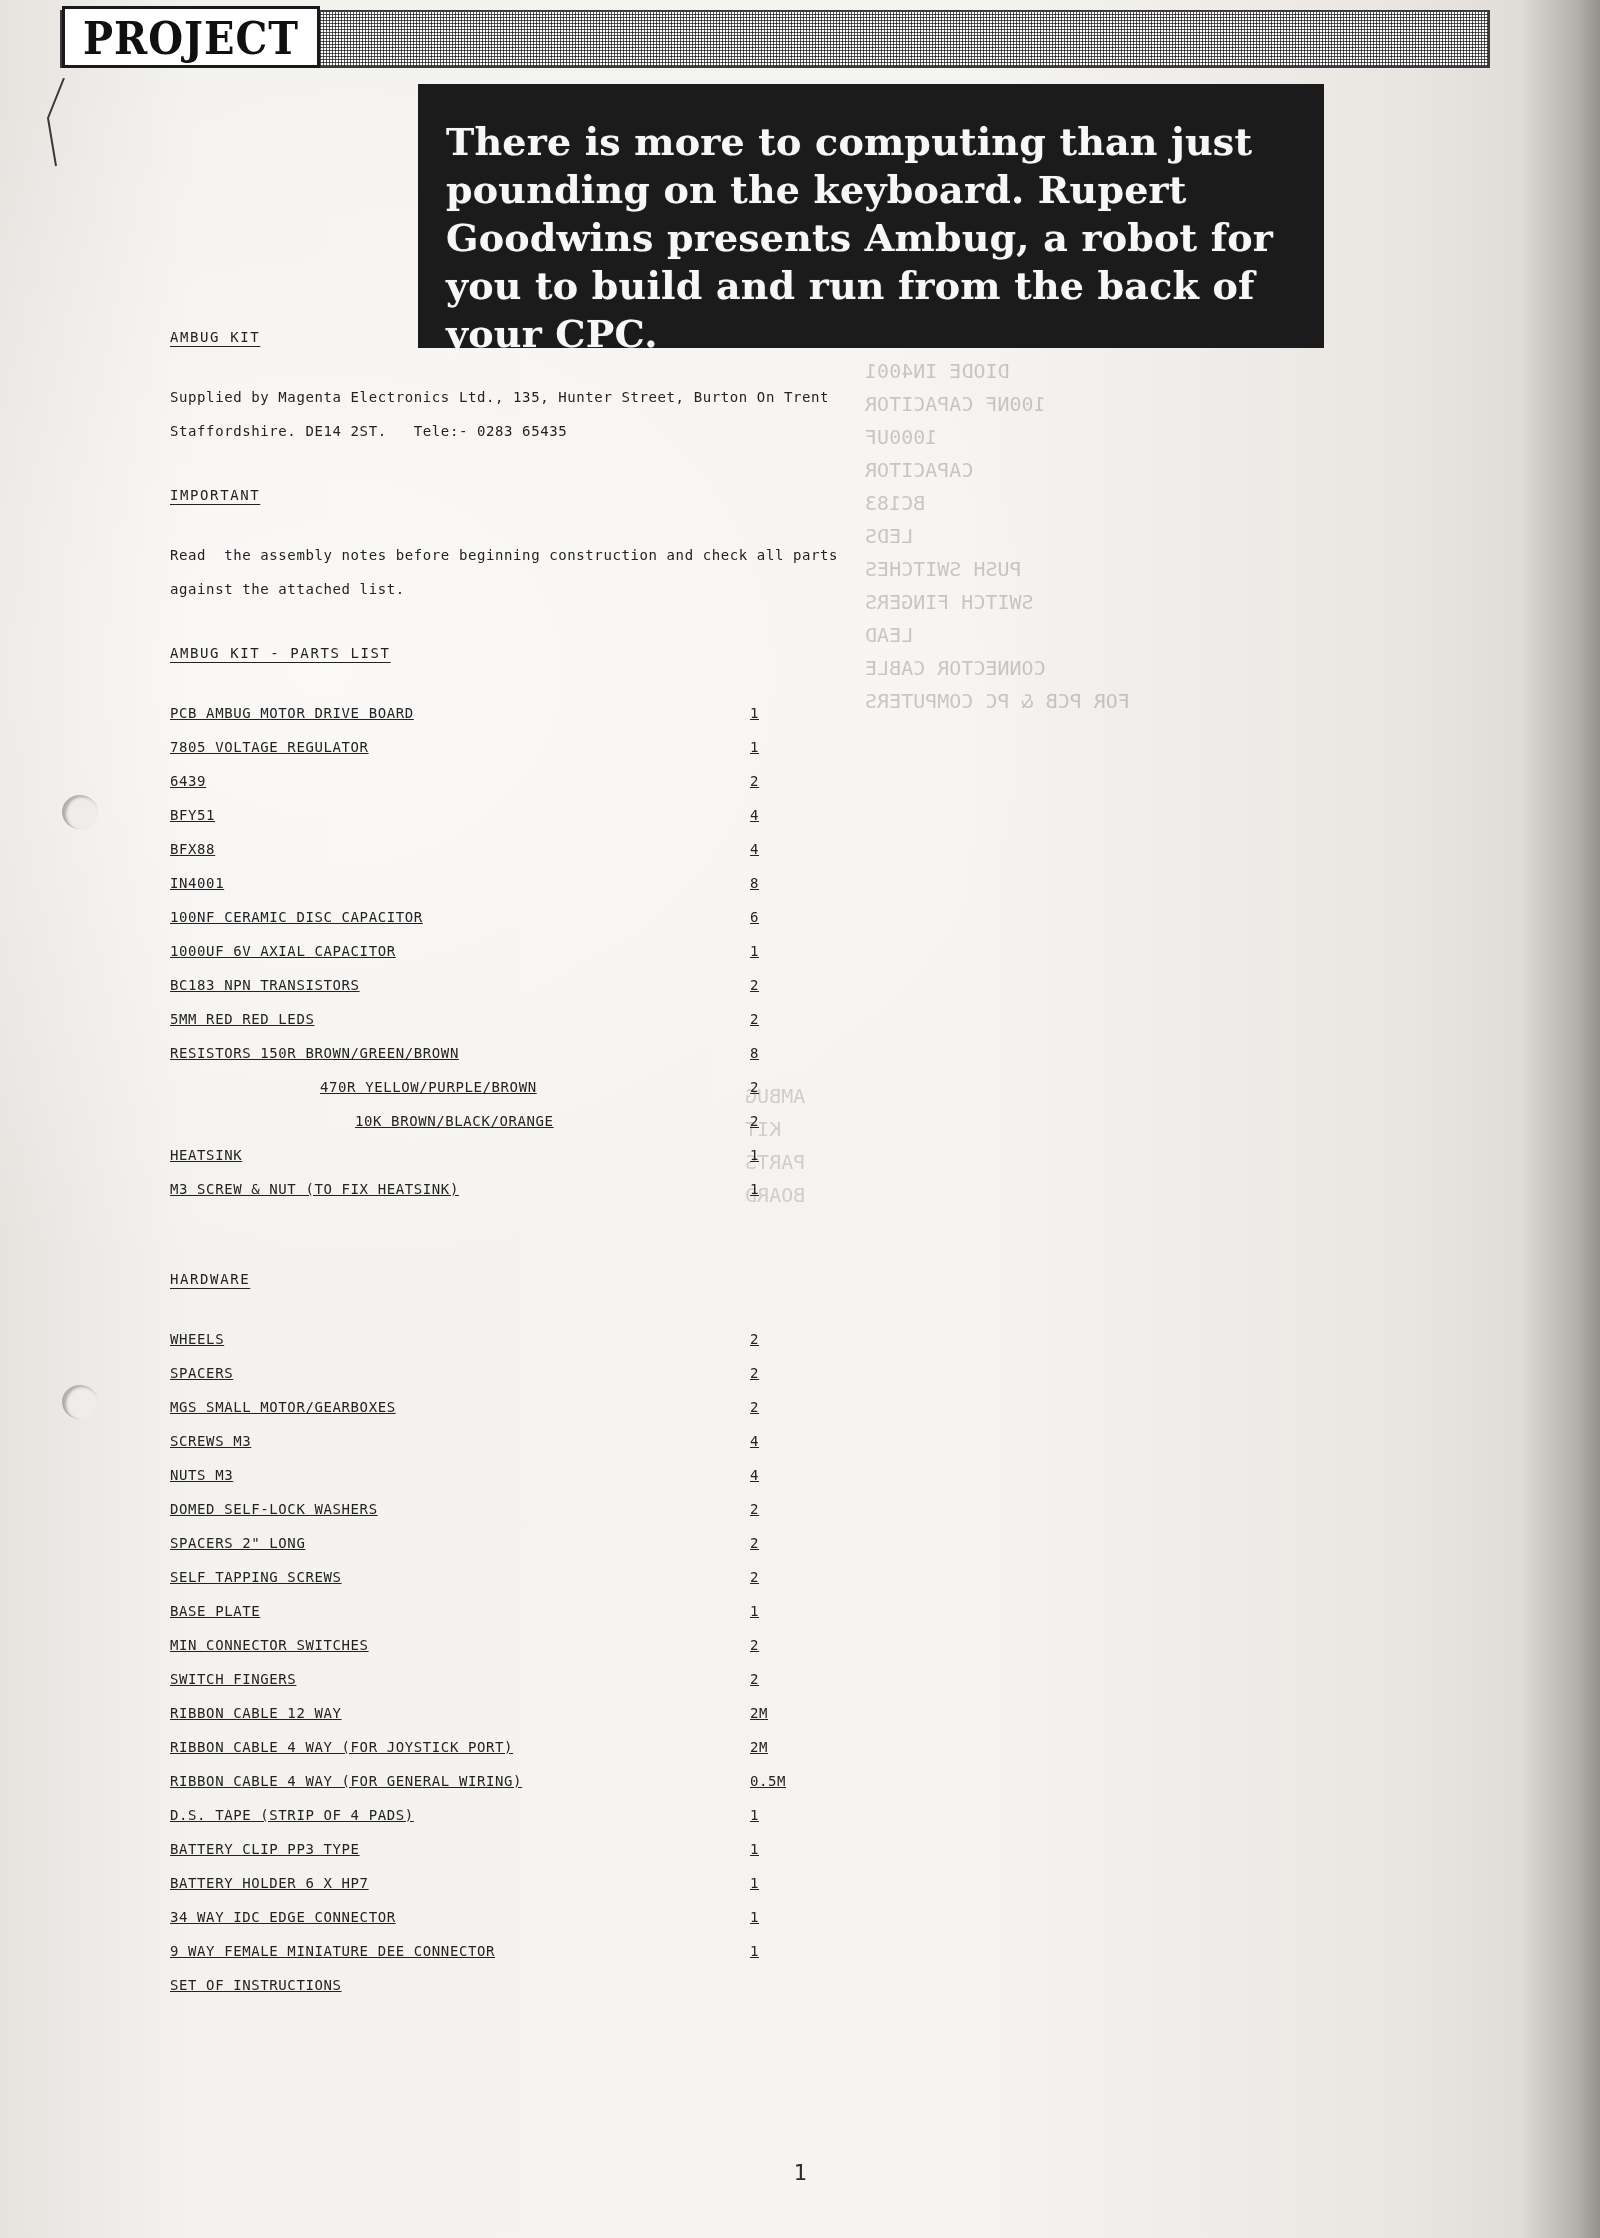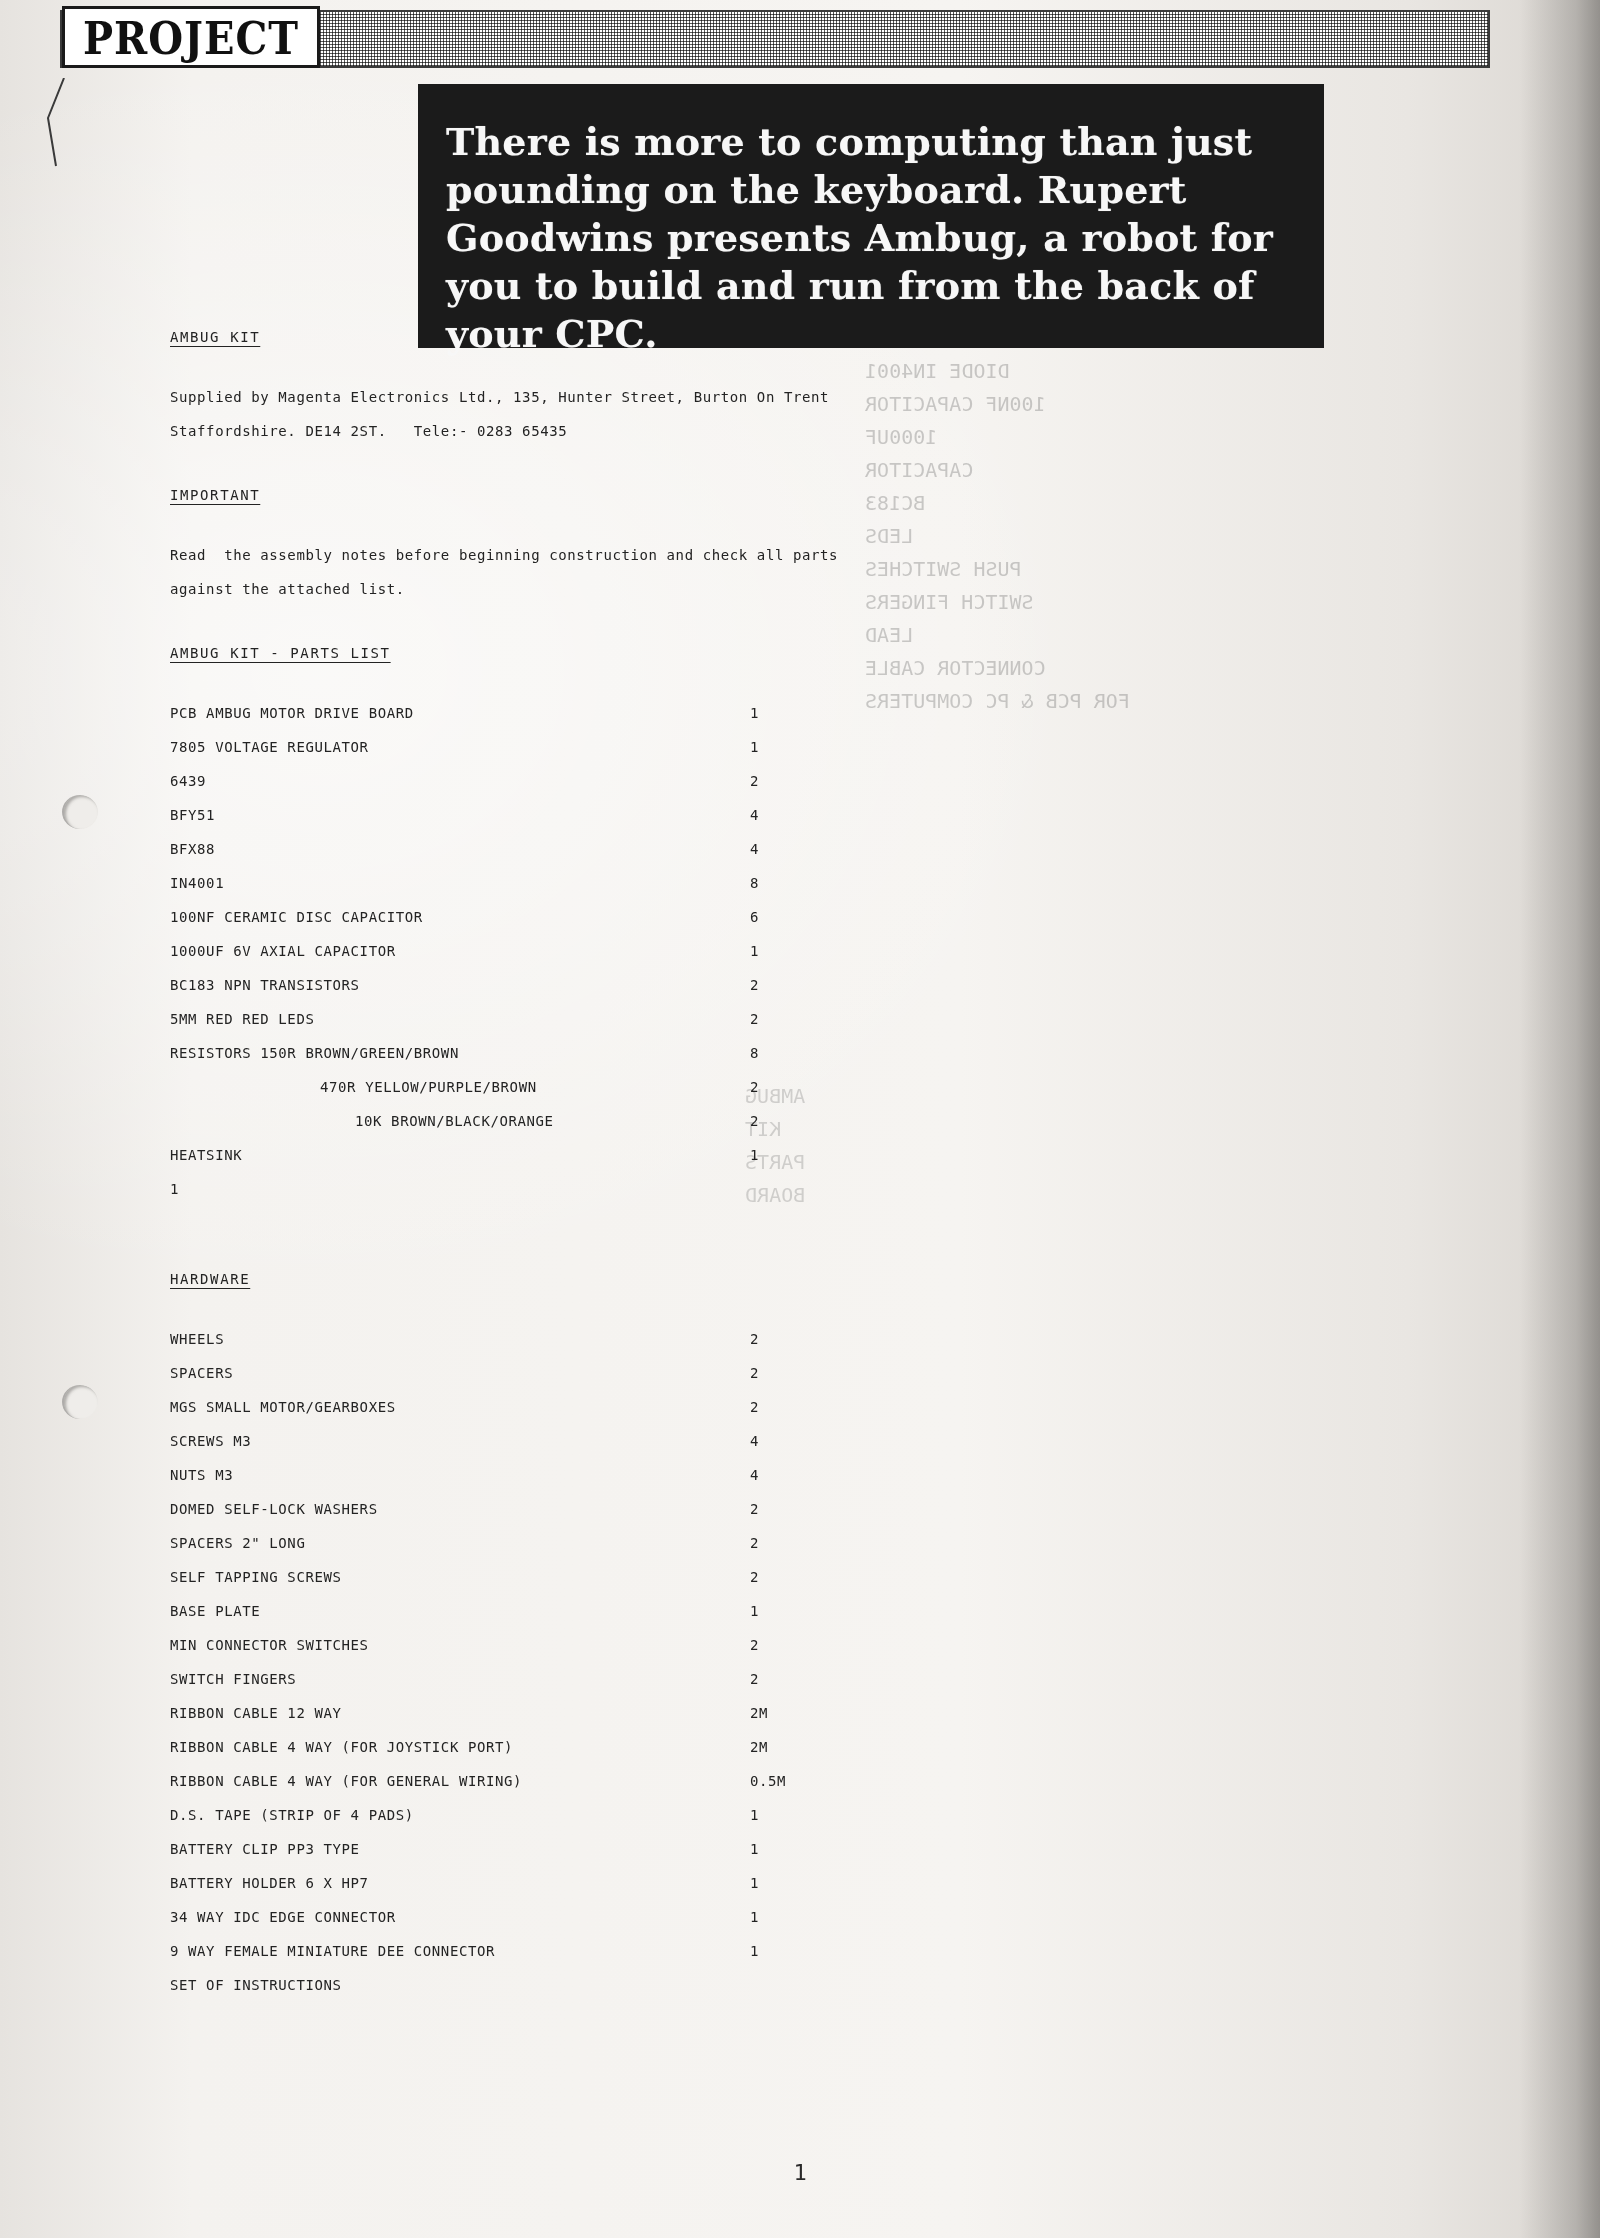--- a/index.html
+++ b/index.html
@@ -125,20 +125,21 @@
   .list {
     margin: 0;
     padding: 0;
     list-style: none;
   }
   .row {
     display: flex;
     align-items: flex-end;
     line-height: 34px;
     white-space: pre;
+    text-decoration: underline;
   }
   .row .name { width: 580px; }
   .row .name.indent1 { padding-left: 150px; width: 430px; }
   .row .name.indent2 { padding-left: 185px; width: 395px; }
   .row .qty { width: 110px; }
 
   .hw .row .name { width: 580px; }
   .hw .row .qty { width: 110px; }
 
   
@@ -261,21 +262,21 @@
         <li class="row"><span class="name">BFX88</span><span class="qty">4</span></li>
         <li class="row"><span class="name">IN4001</span><span class="qty">8</span></li>
         <li class="row"><span class="name">100NF CERAMIC DISC CAPACITOR</span><span class="qty">6</span></li>
         <li class="row"><span class="name">1000UF 6V AXIAL CAPACITOR</span><span class="qty">1</span></li>
         <li class="row"><span class="name">BC183 NPN TRANSISTORS</span><span class="qty">2</span></li>
         <li class="row"><span class="name">5MM RED RED LEDS</span><span class="qty">2</span></li>
         <li class="row"><span class="name">RESISTORS 150R BROWN/GREEN/BROWN</span><span class="qty">8</span></li>
         <li class="row"><span class="name indent1">470R YELLOW/PURPLE/BROWN</span><span class="qty">2</span></li>
         <li class="row"><span class="name indent2">10K BROWN/BLACK/ORANGE</span><span class="qty">2</span></li>
         <li class="row"><span class="name">HEATSINK</span><span class="qty">1</span></li>
-        <li class="row"><span class="qty">1</span></li>
+        <li class="row"><span class="name">M3 SCREW &amp; NUT (TO FIX HEATSINK)</span><span class="qty">1</span></li>
       </ul>
 
     <div class="spacer-md"></div>
     <div class="spacer-md"></div>
 
     <div class="sec-title u">HARDWARE</div>
 
     <ul class="list hw" id="hardware-list">
         <li class="row"><span class="name">WHEELS</span><span class="qty">2</span></li>
         <li class="row"><span class="name">SPACERS</span><span class="qty">2</span></li>

